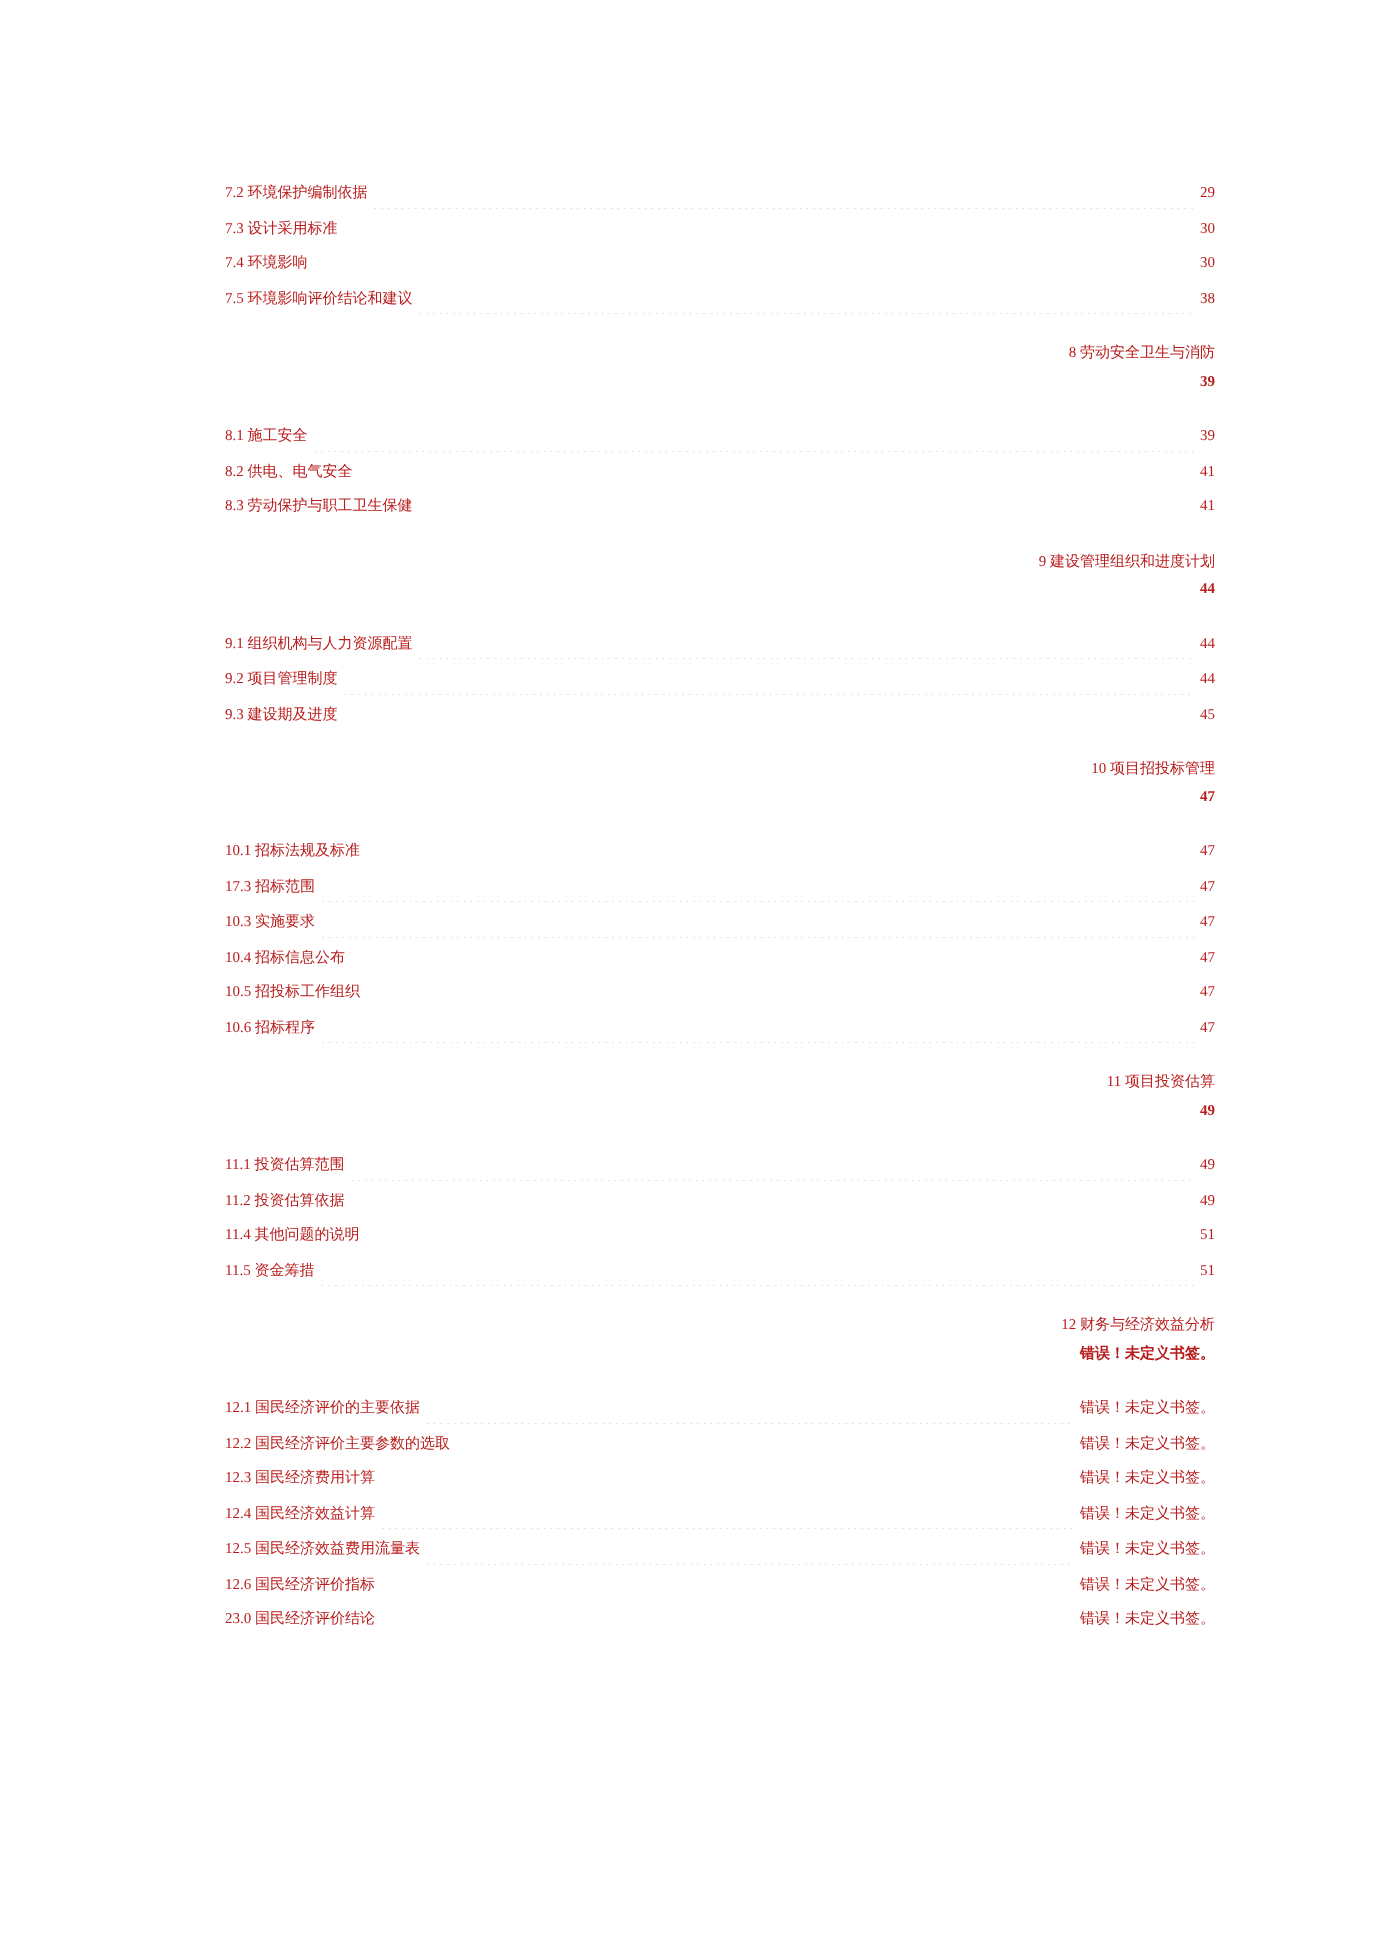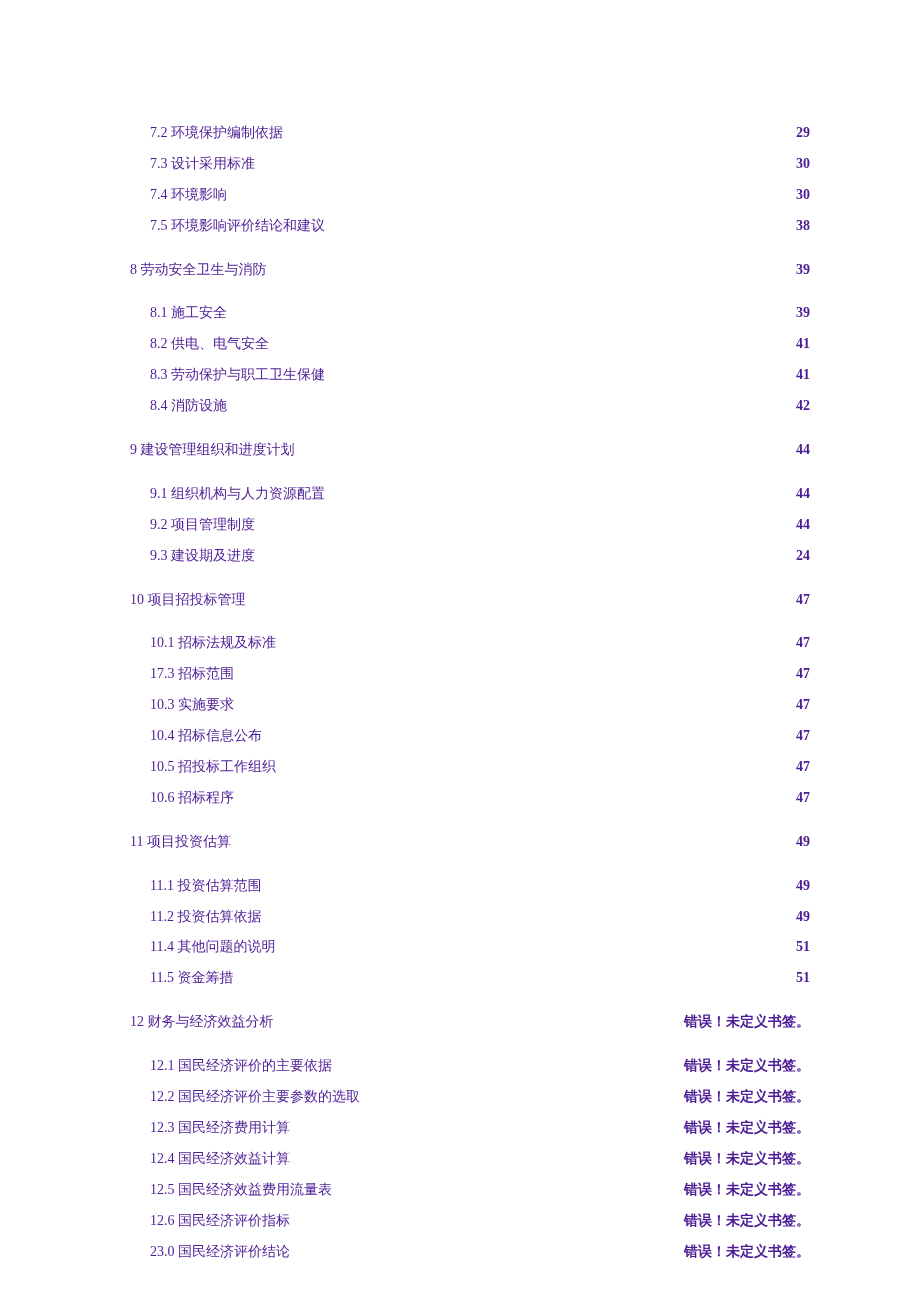--- a/index.html
+++ b/index.html
@@ -10,23 +10,23 @@
     body {
       font-family: "SimSun", "宋体", serif;
       background: #fff;
       width: 920px;
       margin: 0 auto;
       padding: 120px 110px 80px 130px;
     }
     .toc-line {
       display: flex;
       align-items: flex-end;
-      font-size: 14px;
+      font-size: 10px;
       line-height: 1.85;
-      color: #4c1d95;
+      color: #b91c1c;
       margin-bottom: 5px;
       white-space: nowrap;
     }
     .toc-line .label {
       flex-shrink: 0;
     }
     .toc-line .dots {
       flex: 1;
       overflow: hidden;
       letter-spacing: 2px;
@@ -41,29 +41,30 @@
       left: 0;
     }
     .toc-line .page {
       flex-shrink: 0;
     }
     .lvl1 {
       margin-left: 0;
       margin-top: 18px;
       margin-bottom: 18px;
       font-weight: normal;
+      flex-direction: column;
     }
     .lvl1 .page {
       font-weight: bold;
     }
     .lvl2 {
       margin-left: 20px;
     }
     .lvl2 .page {
-      font-weight: bold;
+      font-weight: normal;
     }
   </style>
 </head>
 <body>
 
 <div id="toc-container">
     <div class="toc-line lvl2">
       <span class="label">7.2 环境保护编制依据</span>
       <span class="dots"></span>
       <span class="page">29</span>
@@ -96,44 +97,39 @@
     <div class="toc-line lvl2">
       <span class="label">8.2 供电、电气安全</span>
       <span class="dots"></span>
       <span class="page">41</span>
     </div>
     <div class="toc-line lvl2">
       <span class="label">8.3 劳动保护与职工卫生保健</span>
       <span class="dots"></span>
       <span class="page">41</span>
     </div>
-    <div class="toc-line lvl2">
-      <span class="label">8.4 消防设施</span>
-      <span class="dots"></span>
-      <span class="page">42</span>
-    </div>
     <div class="toc-line lvl1">
       <span class="label">9 建设管理组织和进度计划</span>
       <span class="dots"></span>
       <span class="page">44</span>
     </div>
     <div class="toc-line lvl2">
       <span class="label">9.1 组织机构与人力资源配置</span>
       <span class="dots"></span>
       <span class="page">44</span>
     </div>
     <div class="toc-line lvl2">
       <span class="label">9.2 项目管理制度</span>
       <span class="dots"></span>
       <span class="page">44</span>
     </div>
     <div class="toc-line lvl2">
       <span class="label">9.3 建设期及进度</span>
       <span class="dots"></span>
-      <span class="page">24</span>
+      <span class="page">45</span>
     </div>
     <div class="toc-line lvl1">
       <span class="label">10 项目招投标管理</span>
       <span class="dots"></span>
       <span class="page">47</span>
     </div>
     <div class="toc-line lvl2">
       <span class="label">10.1  招标法规及标准</span>
       <span class="dots"></span>
       <span class="page">47</span>

